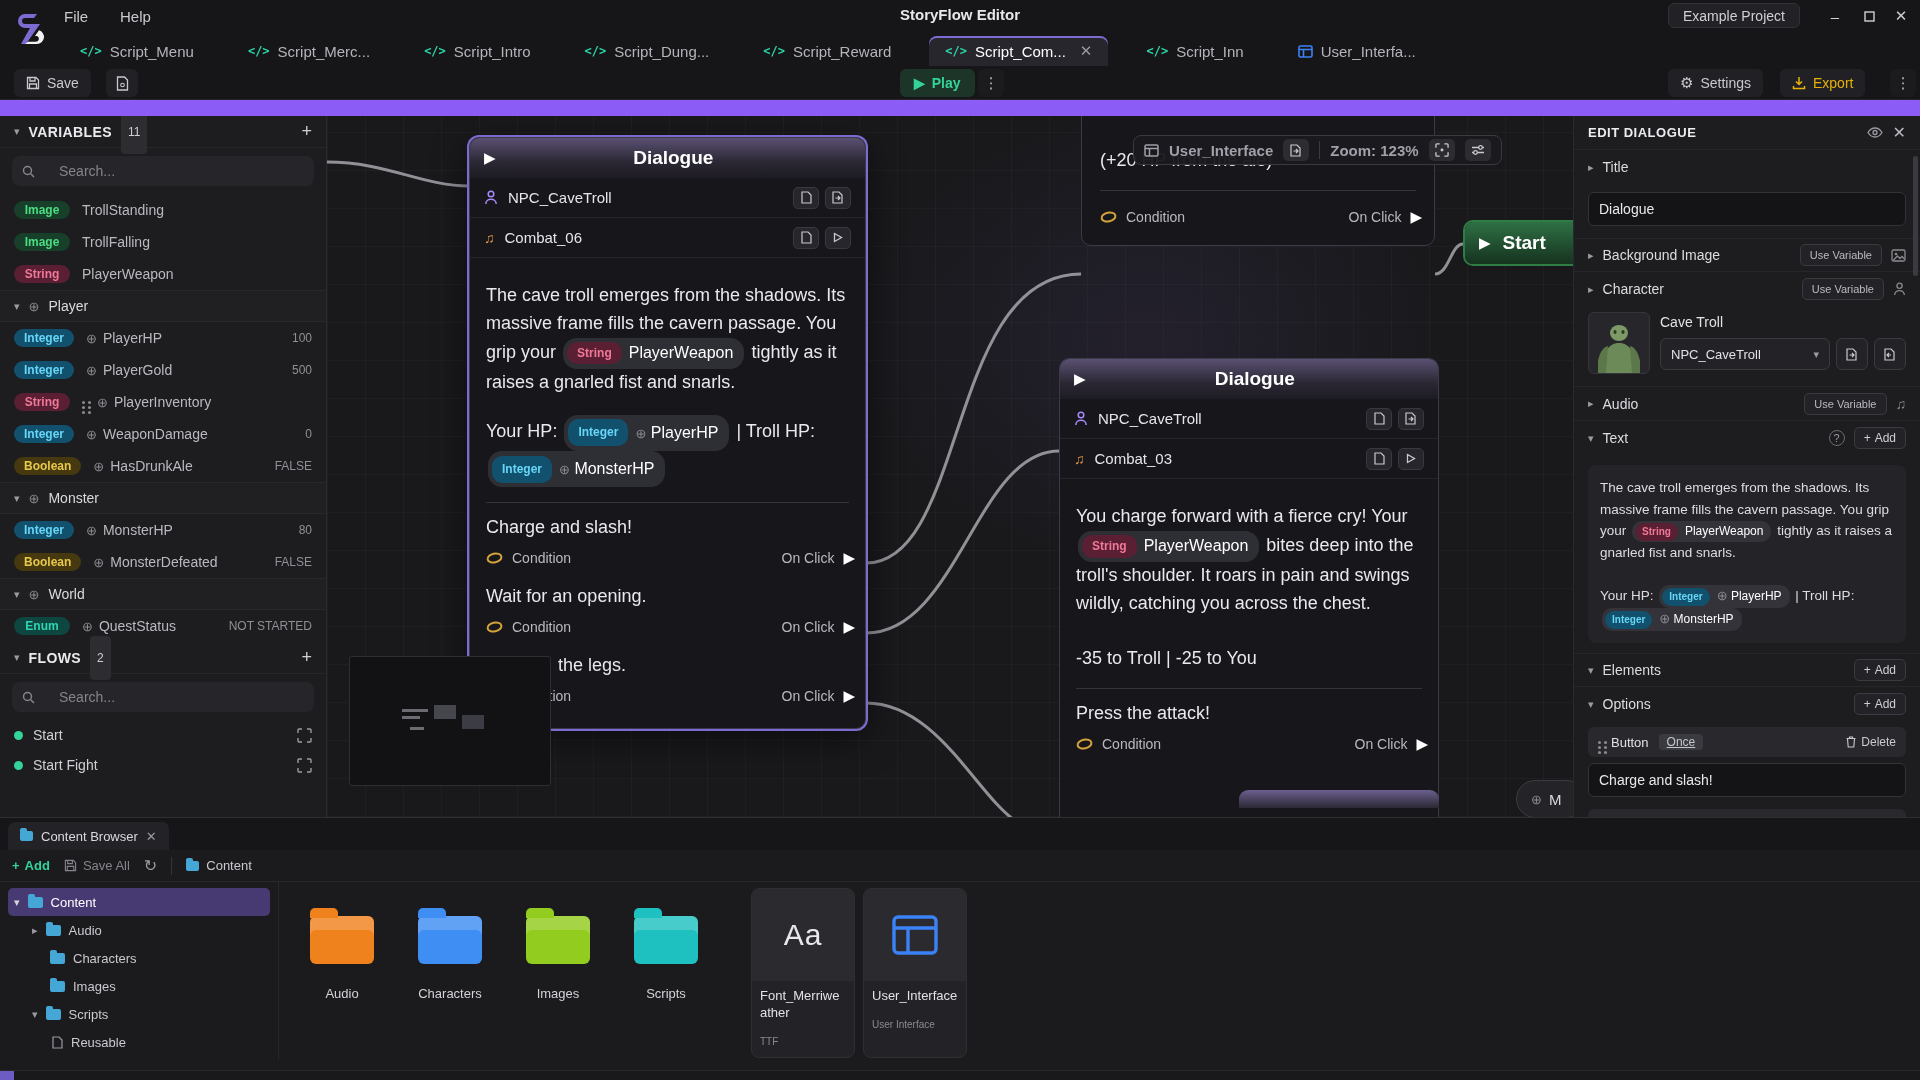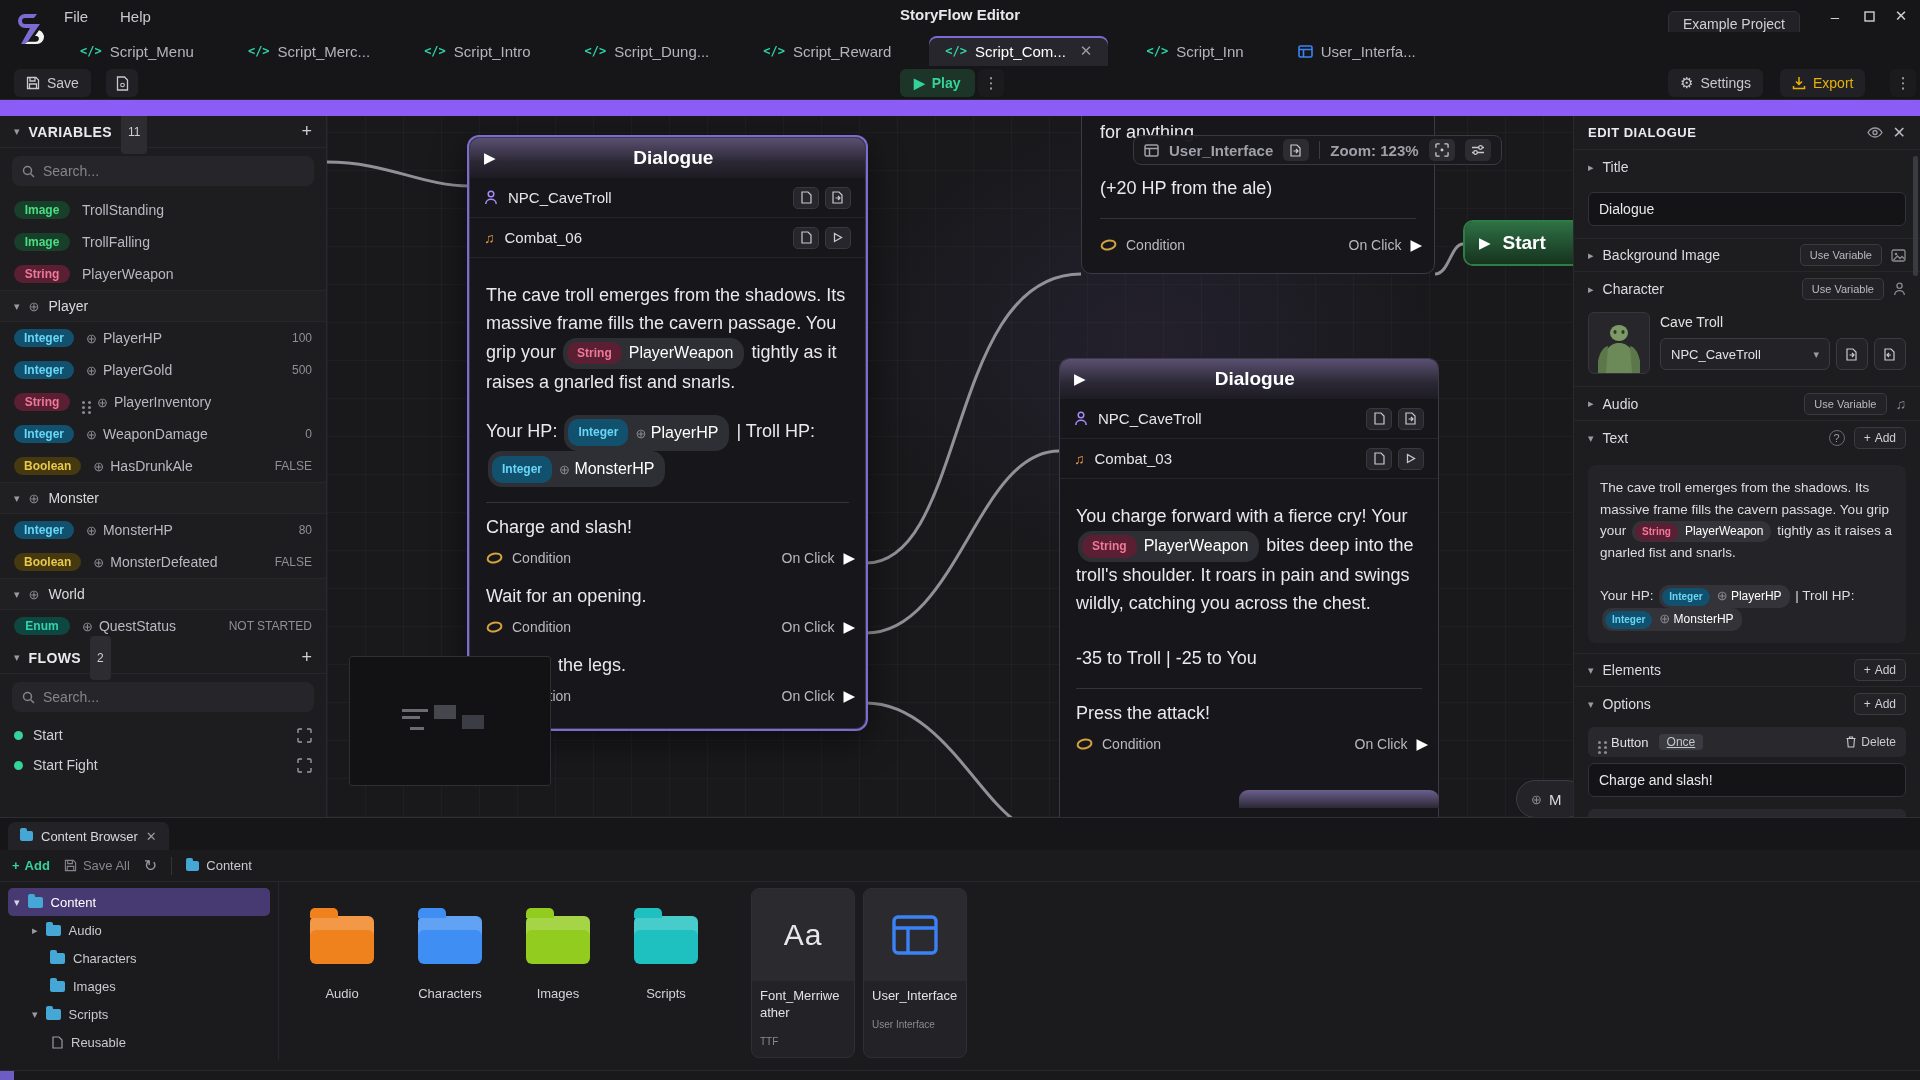--- a/index.html
+++ b/index.html
@@ -6,21 +6,21 @@
   html,body { background:#0e0e10; }
   body { font-family:"Liberation Sans", sans-serif; color:#d6d6db; }
   .app { position:relative; width:1920px; height:1080px; background:#8b5cf6; overflow:hidden; }
   svg { display:block; }
 
   
   .titlebar { position:absolute; left:0; top:0; width:1920px; height:32px; background:#161618; }
   .logo { position:absolute; left:12px; top:10px; width:38px; height:38px; z-index:30; }
   .menu-item { position:absolute; top:6px; font-size:15px; color:#c9c9cf; padding:2px 8px; cursor:default; }
   .win-title { position:absolute; top:6px; left:0; width:100%; text-align:center; font-size:15px; font-weight:bold; color:#e8e8ec; }
-  .proj-badge { position:absolute; top:11px; left:1668px; height:25px; padding:0 14px; background:#222226; border:1px solid #313136; border-radius:6px; font-size:14px; color:#cfcfd5; display:flex; align-items:center; }
+  .proj-badge { position:absolute; top:3px; left:1668px; height:25px; padding:0 14px; background:#222226; border:1px solid #313136; border-radius:6px; font-size:14px; color:#cfcfd5; display:flex; align-items:center; }
   .win-btn { position:absolute; top:4px; width:26px; height:24px; display:flex; align-items:center; justify-content:center; color:#cfcfd4; font-size:15px; }
 
   
   .tabbar { position:absolute; left:0; top:32px; width:1920px; height:34px; background:#161618; display:flex; align-items:flex-end; padding-left:64px; }
   .tab { height:30px; display:flex; align-items:center; gap:8px; padding:0 16px; margin-right:22px; font-size:15px; color:#b4b4bb; border-radius:8px 8px 0 0; white-space:nowrap; }
   .tab.active { background:#27262d; color:#fff; box-shadow:inset 0 2px 0 #7c6bd0; }
   .tab .code-ic { font-family:"DejaVu Sans Mono", monospace; font-size:12px; font-weight:bold; color:#2dd4a8; }
   .tab .close-x { color:#9a9aa2; margin-left:6px; font-size:15px; }
 
   
@@ -31,21 +31,21 @@
   .dots-btn { position:absolute; top:3px; width:26px; height:28px; display:flex; align-items:center; justify-content:center; color:#b9b9c0; font-size:15px; border-radius:6px; background:#1b1b1e; }
   .export-btn { color:#e7b10a; }
 
   
   .sidebar { position:absolute; left:0; top:116px; width:327px; height:701px; background:#1d1d20; border-right:1px solid #2a2a2e; overflow:hidden; }
   .sec-head { height:32px; display:flex; align-items:center; padding:0 14px; gap:9px; border-bottom:1px solid #27272b; }
   .sec-head .t { font-size:14px; font-weight:bold; letter-spacing:.4px; color:#eaeaee; }
   .cnt-badge { background:#2c2c31; border-radius:4px; padding:15px 7px; font-size:12px; color:#cfcfd4; }
   .sec-plus { margin-left:auto; color:#cfcfd4; font-size:18px; }
   .chev { color:#9a9aa2; font-size:11px; }
-  .searchbox { margin:8px 12px; height:30px; background:#26262a; border-radius:8px; display:flex; align-items:center; gap:8px; padding:0 10px; }
+  .searchbox { margin:8px 12px; height:30px; background:#26262a; border-radius:8px; display:flex; align-items:center; gap:24px; padding:0 10px; }
   .searchbox input { background:transparent; border:none; outline:none; color:#c9c9cf; font-size:14px; width:200px; font-family:inherit; }
   .searchbox input::placeholder { color:#84848b; }
   .var-row { height:32px; display:flex; align-items:center; padding:0 14px; gap:12px; }
   .badge { border-radius:10px; padding:2px 10px; font-size:12px; font-weight:bold; min-width:56px; text-align:center; }
   .b-image { background:#173f2a; color:#4ade80; }
   .b-string { background:#5a1f33; color:#f07898; }
   .b-integer { background:#11516d; color:#67d6f8; }
   .b-boolean { background:#46390f; color:#e7c94c; }
   .b-enum { background:#0e473f; color:#2fd4b2; }
   .var-name { font-size:14px; color:#b9b9c0; display:flex; align-items:center; gap:6px; }
@@ -396,21 +396,20 @@
   <div class="canvas">
     <svg class="wires" width="1246" height="701">
       <path d="M0,46 C60,46 95,70 142,70" fill="none" stroke="#a6a6ad" stroke-width="3" opacity="0.85"></path>
       <path d="M539,447 C640,447 620,158 754,158" fill="none" stroke="#a6a6ad" stroke-width="3" opacity="0.85"></path>
       <path d="M539,517 C630,517 650,335 732,335" fill="none" stroke="#a6a6ad" stroke-width="3" opacity="0.85"></path>
       <path d="M539,587 C610,587 650,680 690,706" fill="none" stroke="#a6a6ad" stroke-width="3" opacity="0.85"></path>
       <path d="M1108,158 C1122,158 1124,128 1136,128" fill="none" stroke="#a6a6ad" stroke-width="3" opacity="0.85"></path>
     </svg>
 
     <div class="node" style="left:754px; top:-46px; width:354px; padding:48px 18px 10px">
-      <div class="topnode-line">for anything.</div>
       <div class="topnode-line" style="margin-top:28px">(+20 HP from the ale)</div>
       <div class="ndivider"></div>
       <div class="opt" style="margin-bottom:4px">
         <div class="opt-cond">
           <svg width="17" height="12" viewBox="0 0 17 12">
               <ellipse cx="8.5" cy="6" rx="7" ry="4.4" fill="none" stroke="#d4a33c" stroke-width="2" transform="rotate(-12 8.5 6)"></ellipse>
             </svg>
           <span>Condition</span>
           <span class="onclick">On Click</span>
           <span class="port">▶</span>

